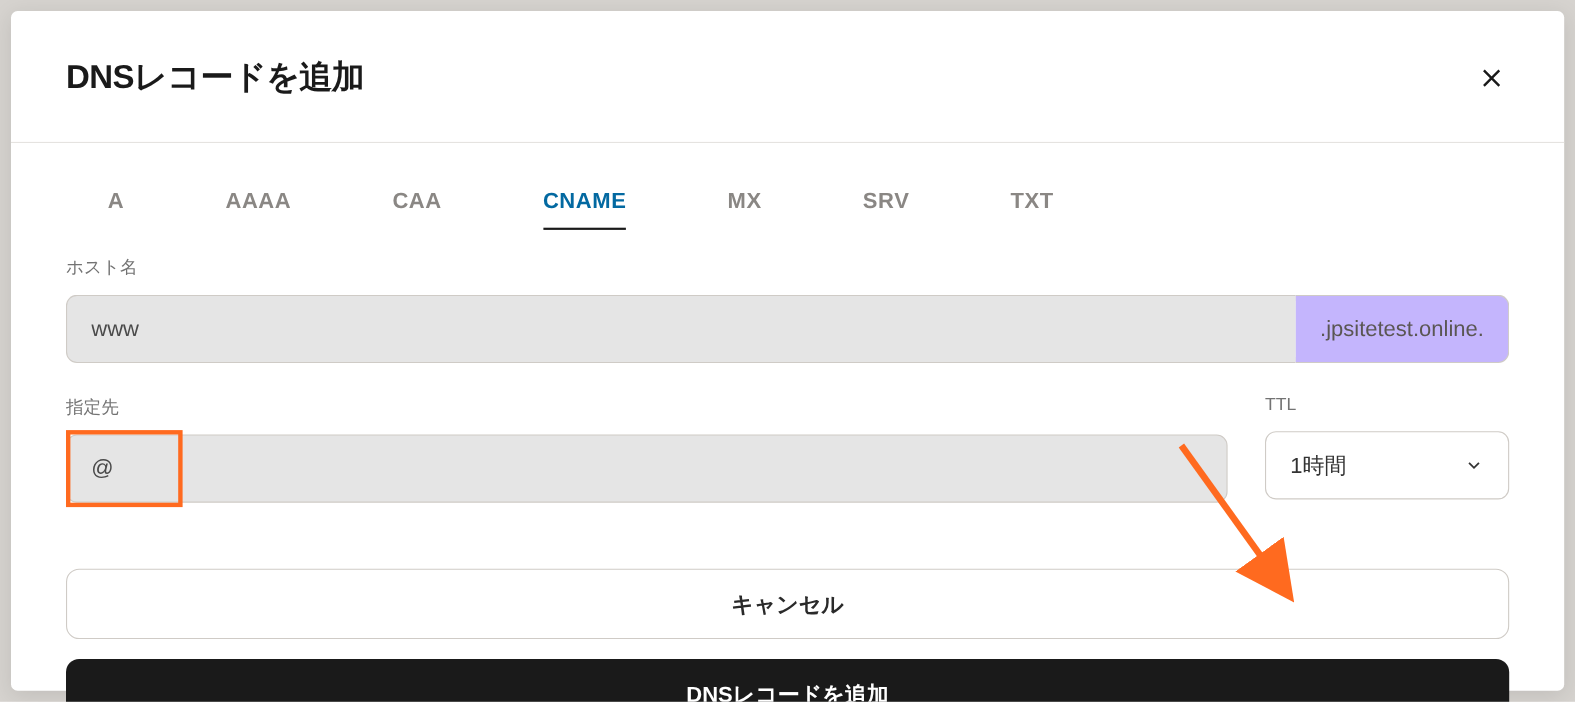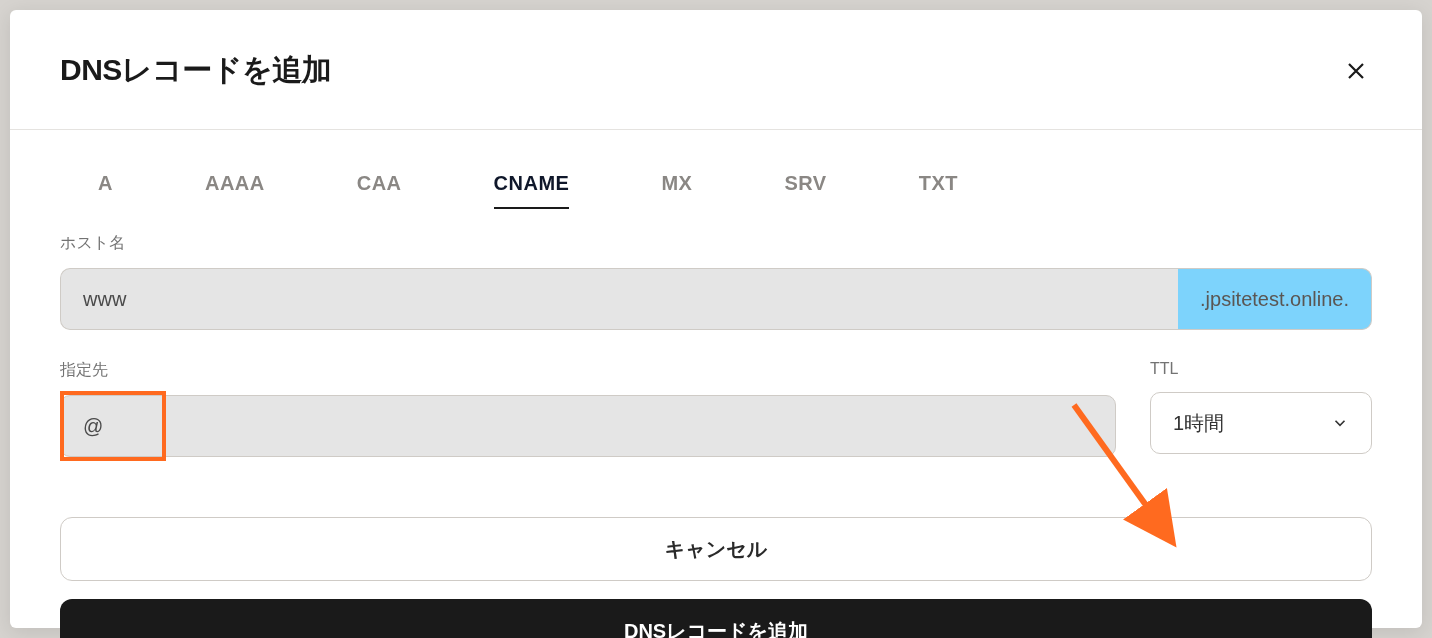--- a/index.html
+++ b/index.html
@@ -72,21 +72,21 @@
       font-size: 20px;
       font-weight: 700;
       color: #8a8784;
       cursor: pointer;
       padding: 8px 0;
       margin-right: 92px;
       position: relative;
       letter-spacing: 0.5px;
     }
     .tab.active {
-      color: #0f172a;
+      color: #0369a1;
     }
     .tab.active::after {
       content: "";
       position: absolute;
       left: 0;
       right: 0;
       bottom: -6px;
       height: 2px;
       background: #1a1a1a;
     }
@@ -120,21 +120,21 @@
     }
     .input-with-suffix .text-input {
       border-top-right-radius: 0;
       border-bottom-right-radius: 0;
       border-right: none;
     }
     .suffix {
       display: flex;
       align-items: center;
       padding: 0 22px;
-      background: #7dd3fc;
+      background: #c4b5fd;
       border: 1px solid #cfcbc6;
       border-left: none;
       border-top-right-radius: 10px;
       border-bottom-right-radius: 10px;
       font-size: 20px;
       color: #5a5653;
       white-space: nowrap;
     }
     .points-to-wrap {
       flex: 1;

